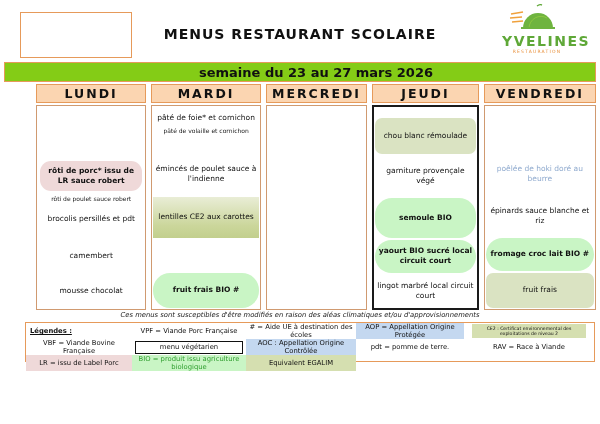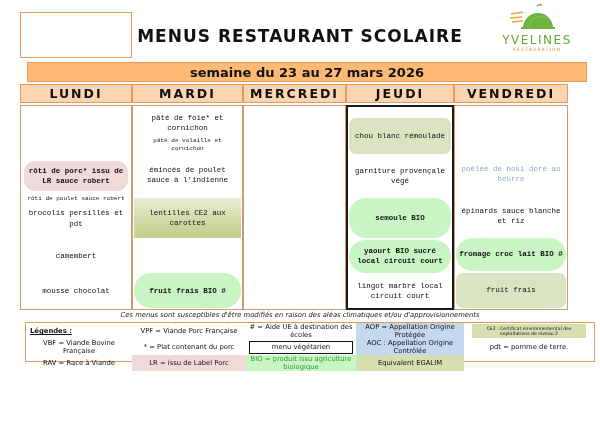--- a/index.html
+++ b/index.html
@@ -3,41 +3,41 @@
 <meta charset="utf-8">
 <style>
   html,body{margin:0;padding:0;background:#fff;}
   .page{position:relative;width:600px;height:424px;background:#fff;overflow:hidden;
         font-family:"DejaVu Sans",sans-serif;color:#111;}
 
   
   .blank-box{position:absolute;left:20px;top:12px;width:110px;height:44px;
              border:1.5px solid #E69A5A;background:#fff;}
   .title{position:absolute;left:0;top:26px;width:600px;text-align:center;
-         font-size:17px;font-weight:bold;letter-spacing:1px;}
+         font-size:14px;font-weight:bold;letter-spacing:1px;}
   .logo{position:absolute;right:28px;top:4px;width:70px;text-align:center;}
-  .logo-name{font-size:12px;font-weight:normal;color:#5FA838;letter-spacing:1.5px;line-height:1.1;}
+  .logo-name{font-size:14px;font-weight:bold;color:#5FA838;letter-spacing:1.5px;line-height:1.1;}
   .logo-sub{font-size:4.5px;color:#E8903C;letter-spacing:1.2px;line-height:1.2;}
 
   
-  .banner{position:absolute;left:27px;top:62px;width:558px;height:18px;
-          border:1.5px solid #E69A5A;background:#fdba74;display:flex;
+  .banner{position:absolute;left:4px;top:62px;width:558px;height:18px;
+          border:1.5px solid #E69A5A;background:#84cc16;display:flex;
           align-items:center;justify-content:center;
-          font-size:13px;font-weight:bold;}
-
-  
-  .cols{position:absolute;left:20px;top:84px;width:560px;display:flex;}
+          font-size:13px;font-weight:bold;padding-left:32px;}
+
+  
+  .cols{position:absolute;left:36px;top:84px;width:560px;display:flex;gap:5px;}
   .col{display:flex;flex-direction:column;}
   .w-lun{width:112px;} .w-mar{width:111px;} .w-mer{width:103px;}
   .w-jeu{width:108px;} .w-ven{width:114px;justify-content:flex-end;}
   .day-header{height:17px;border:1.5px solid #E69A5A;background:#FBD5B1;
               display:flex;align-items:center;justify-content:center;
               font-size:12.5px;font-weight:bold;letter-spacing:2px;}
   .day-body{margin-top:2px;height:205px;border:1px solid #D09A70;background:#fff;
-            display:flex;flex-direction:column;box-sizing:border-box;font-family:Liberation Mono, monospace;}
+            display:flex;flex-direction:column;box-sizing:border-box;}
   .day-body.hl{border:2px solid #1a1a1a;}
   .col-jeu .day-body{padding-top:10px;}
 
   .cell{box-sizing:border-box;display:flex;flex-direction:column;align-items:center;
         justify-content:center;text-align:center;font-size:7.5px;line-height:1.35;
         padding:1px 3px;}
   .r1{height:48px;} .r2{height:44px;} .r3{height:42px;} .r4{height:34px;} .r5{height:36px;}
   .col-jeu .r1{height:38px;}
 
   .bold{font-weight:bold;}
@@ -206,21 +206,20 @@
   <div class="note">Ces menus sont susceptibles d'être modifiés en raison des aléas climatiques et/ou d'approvisionnements</div>
 
   <div class="legend">
     <div class="lg lg-title">Légendes :</div>
     <div class="lg">VPF = Viande Porc Française</div>
     <div class="lg"># = Aide UE à destination des écoles</div>
     <div class="lg lg-blue">AOP = Appellation Origine Protégée</div>
     <div class="lg lg-ce2">CE2 : Certificat environnemental des exploitations de niveau 2</div>
 
     <div class="lg">VBF = Viande Bovine Française</div>
-    <div class="lg">* = Plat contenant du porc</div>
     <div class="lg">
       <div class="vege">menu végétarien</div>
     </div>
     <div class="lg lg-blue">AOC : Appellation Origine Contrôlée</div>
     <div class="lg">pdt = pomme de terre.</div>
 
     <div class="lg">RAV = Race à Viande</div>
     <div class="lg lg-pink">LR = issu de Label Porc</div>
     <div class="lg lg-green">BIO = produit issu agriculture biologique</div>
     <div class="lg lg-olive">Equivalent EGALIM</div>

